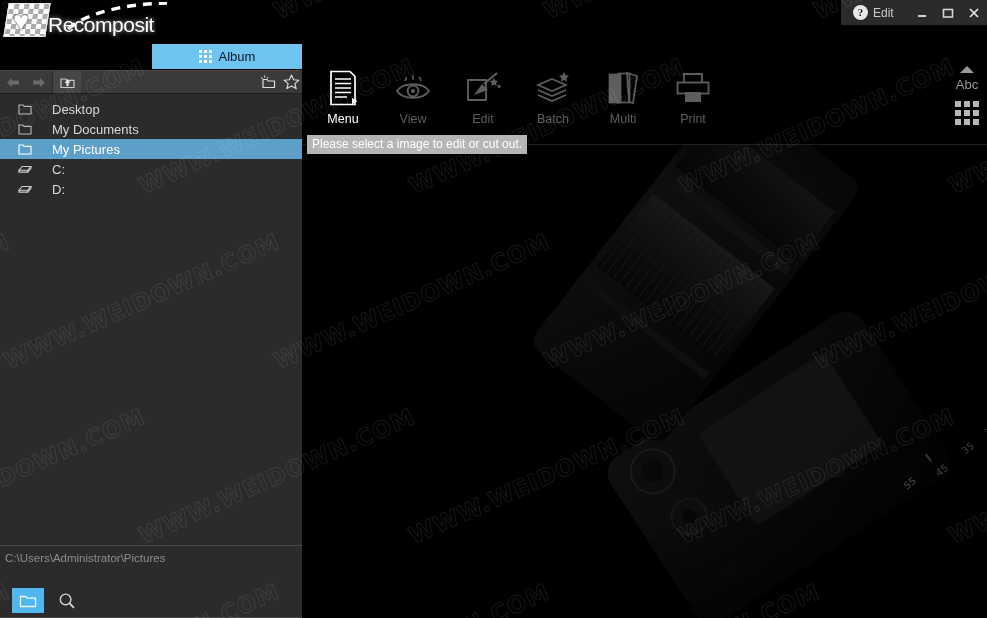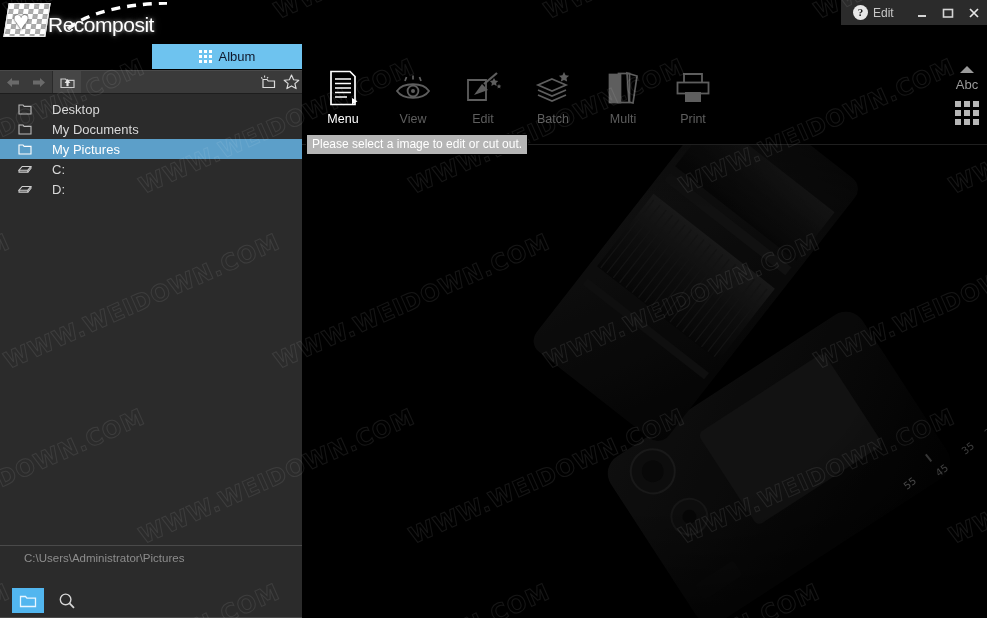--- a/index.html
+++ b/index.html
@@ -226,21 +226,20 @@
   .tree-row.selected .tree-label { color: #ffffff; }
   .tree-ico { width: 14px; height: 14px; display:block; }
 
   .path-bar {
     position: absolute;
     left: 0;
     bottom: 54px;
     width: 330px;
     border-top: 1px solid #4a4a4a;
     box-sizing: border-box;
-    padding-left: 19px;
   }
   .path-text {
     padding: 6px 0 0 5px;
     font-size: 11.5px;
     color: #8d8d8d;
   }
   .bottom-bar {
     position: absolute;
     left: 0;
     bottom: 0;

